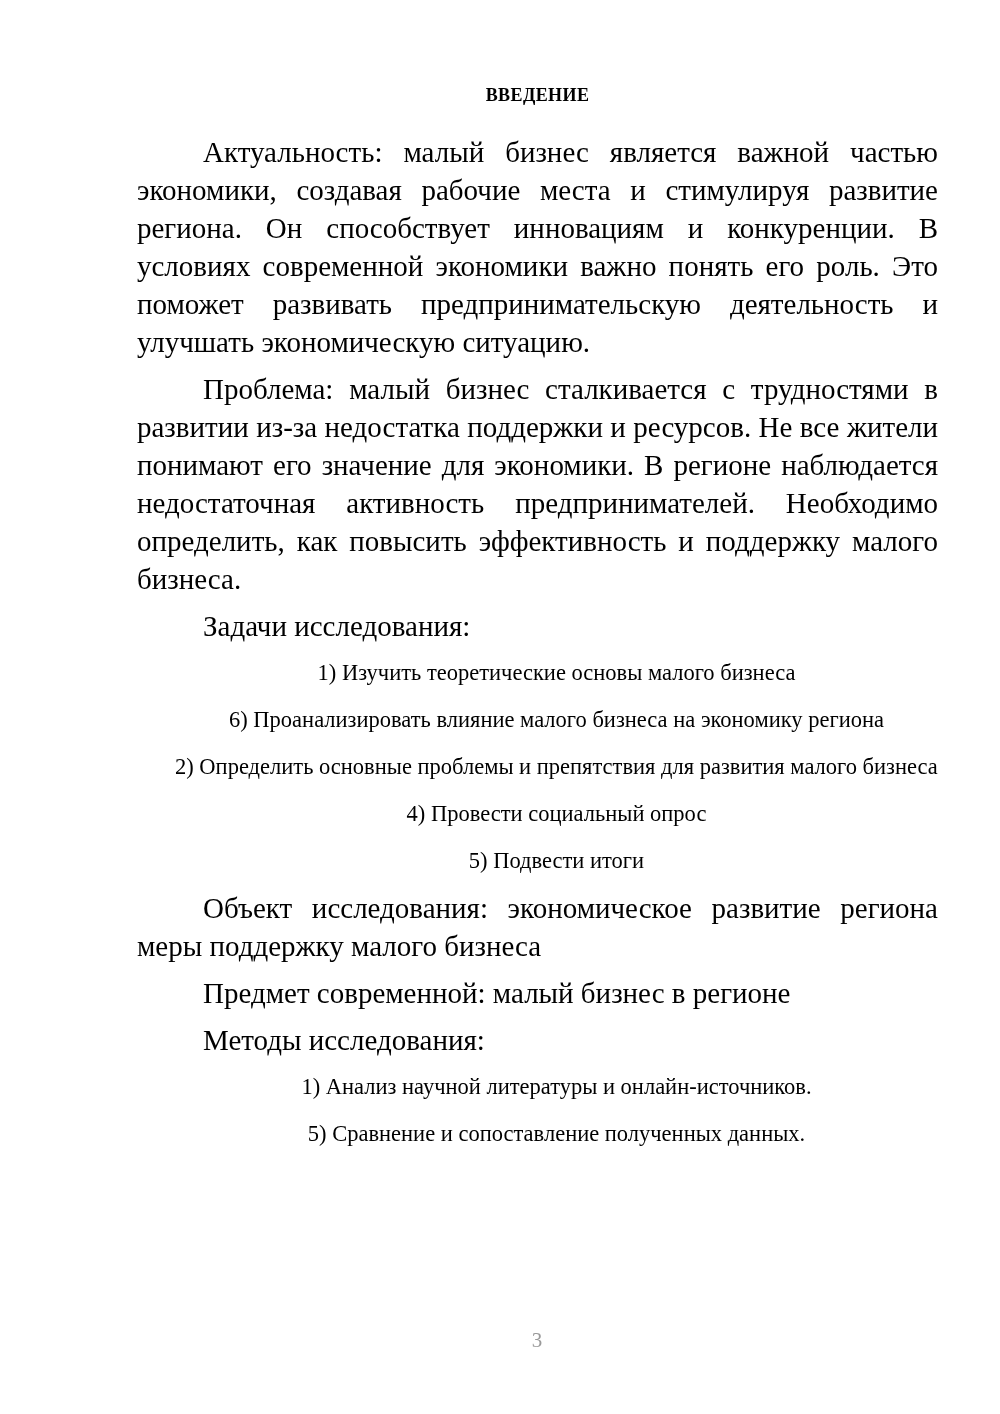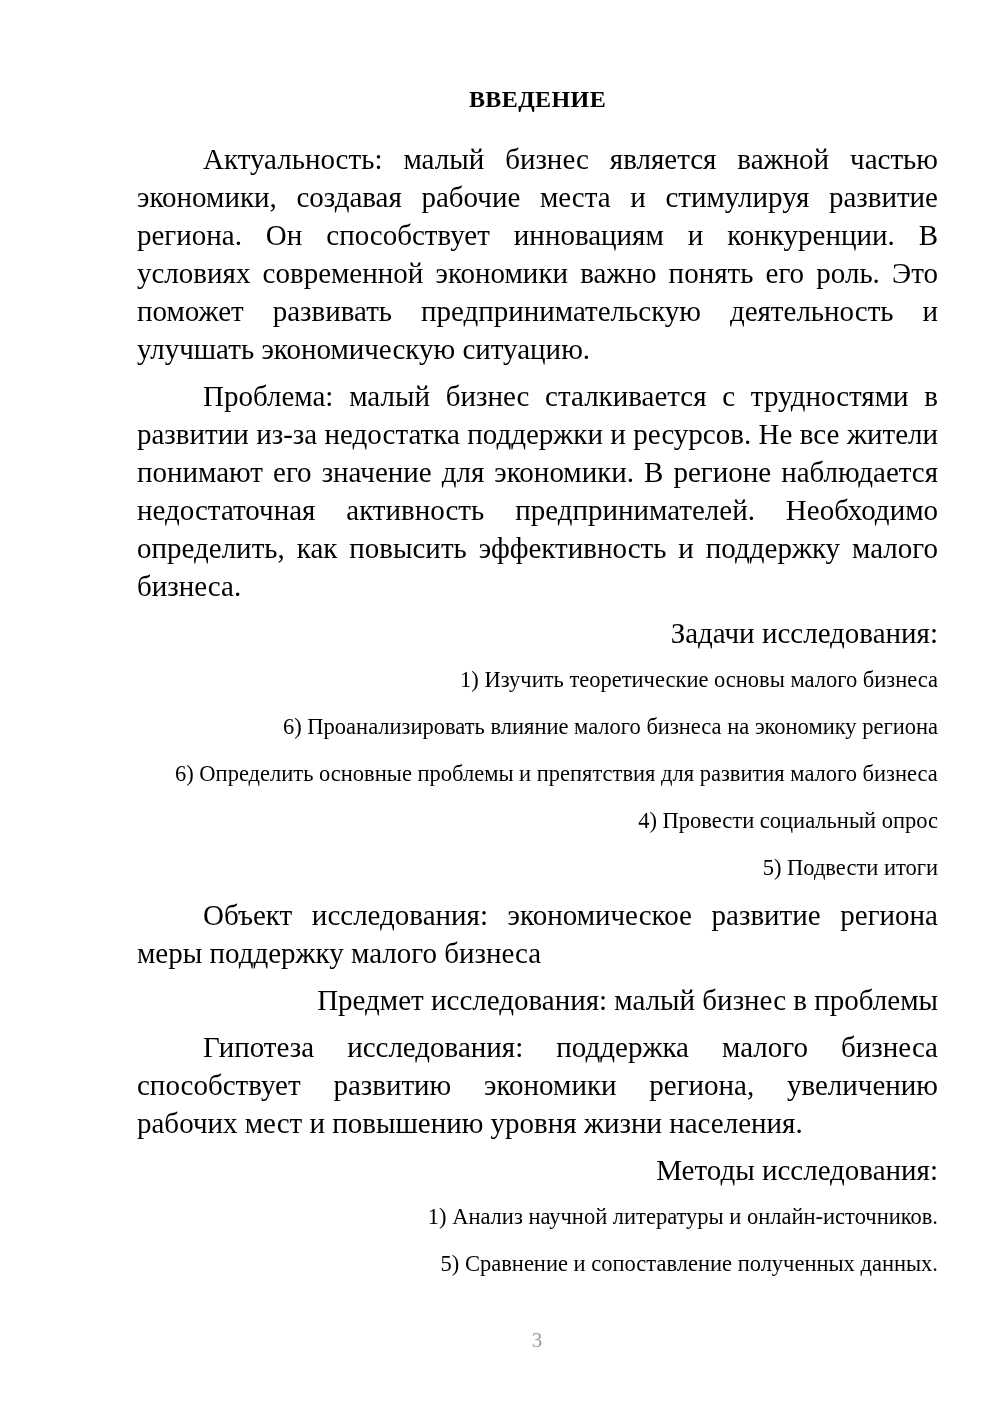--- a/index.html
+++ b/index.html
@@ -26,54 +26,54 @@
   }
 
   .content {
     position: absolute;
     left: 137px;
     top: 84px;
     width: 801px;
   }
 
   .doc-title {
-    font-size: 24px;
+    font-size: 18px;
     font-weight: bold;
     text-align: center;
     letter-spacing: 0.4px;
     margin: 0 0 26px 0;
     line-height: 1.25;
   }
 
   .para {
     font-size: 29px;
     line-height: 38px;
     text-align: justify;
     text-justify: inter-word;
     margin: 0 0 9px 0;
     text-indent: 66px;
     hyphens: none;
   }
 
   
   .para.short {
-    text-align: right;
+    text-align: left;
   }
 
   .list-item {
     font-size: 22.5px;
     line-height: 38px;
     text-align: justify;
     text-justify: inter-word;
     margin: 0 0 9px 0;
     text-indent: 38px;
   }
 
   .list-item.short {
-    text-align: right;
+    text-align: center;
   }
 
   .page-number {
     position: absolute;
     left: 0;
     top: 1328px;
     width: 1000px;
     text-align: center;
     font-size: 21px;
     color: #9a9a9a;
@@ -93,31 +93,30 @@
 
     <p class="para">Проблема: малый бизнес сталкивается с трудностями в развитии из-за недостатка поддержки и ресурсов. Не все жители понимают его значение для экономики. В регионе наблюдается недостаточная активность предпринимателей. Необходимо определить, как повысить эффективность и поддержку малого бизнеса.</p>
 
 
     <p class="para short">Задачи исследования:</p>
 
     <p class="list-item short">1) Изучить теоретические основы малого бизнеса</p>
 
     <p class="list-item short">6) Проанализировать влияние малого бизнеса на экономику региона</p>
 
-    <p class="list-item">6) Определить основные проблемы и препятствия для развития малого бизнеса</p>
+    <p class="list-item">2) Определить основные проблемы и препятствия для развития малого бизнеса</p>
 
     <p class="list-item short">4) Провести социальный опрос</p>
 
     <p class="list-item short">5) Подвести итоги</p>
 
     <p class="para">Объект исследования: экономическое развитие региона меры поддержку малого бизнеса</p>
 
-    <p class="para short">Предмет исследования: малый бизнес в проблемы</p>
+    <p class="para short">Предмет современной: малый бизнес в регионе</p>
 
-    <p class="para">Гипотеза исследования: поддержка малого бизнеса способствует развитию экономики региона, увеличению рабочих мест и повышению уровня жизни населения.</p>
 
     <p class="para short">Методы исследования:</p>
 
     <p class="list-item short">1) Анализ научной литературы и онлайн-источников.</p>
 
     <p class="list-item short">5) Сравнение и сопоставление полученных данных.</p>
 
   </div>
 
   <div class="page-number">3</div>

